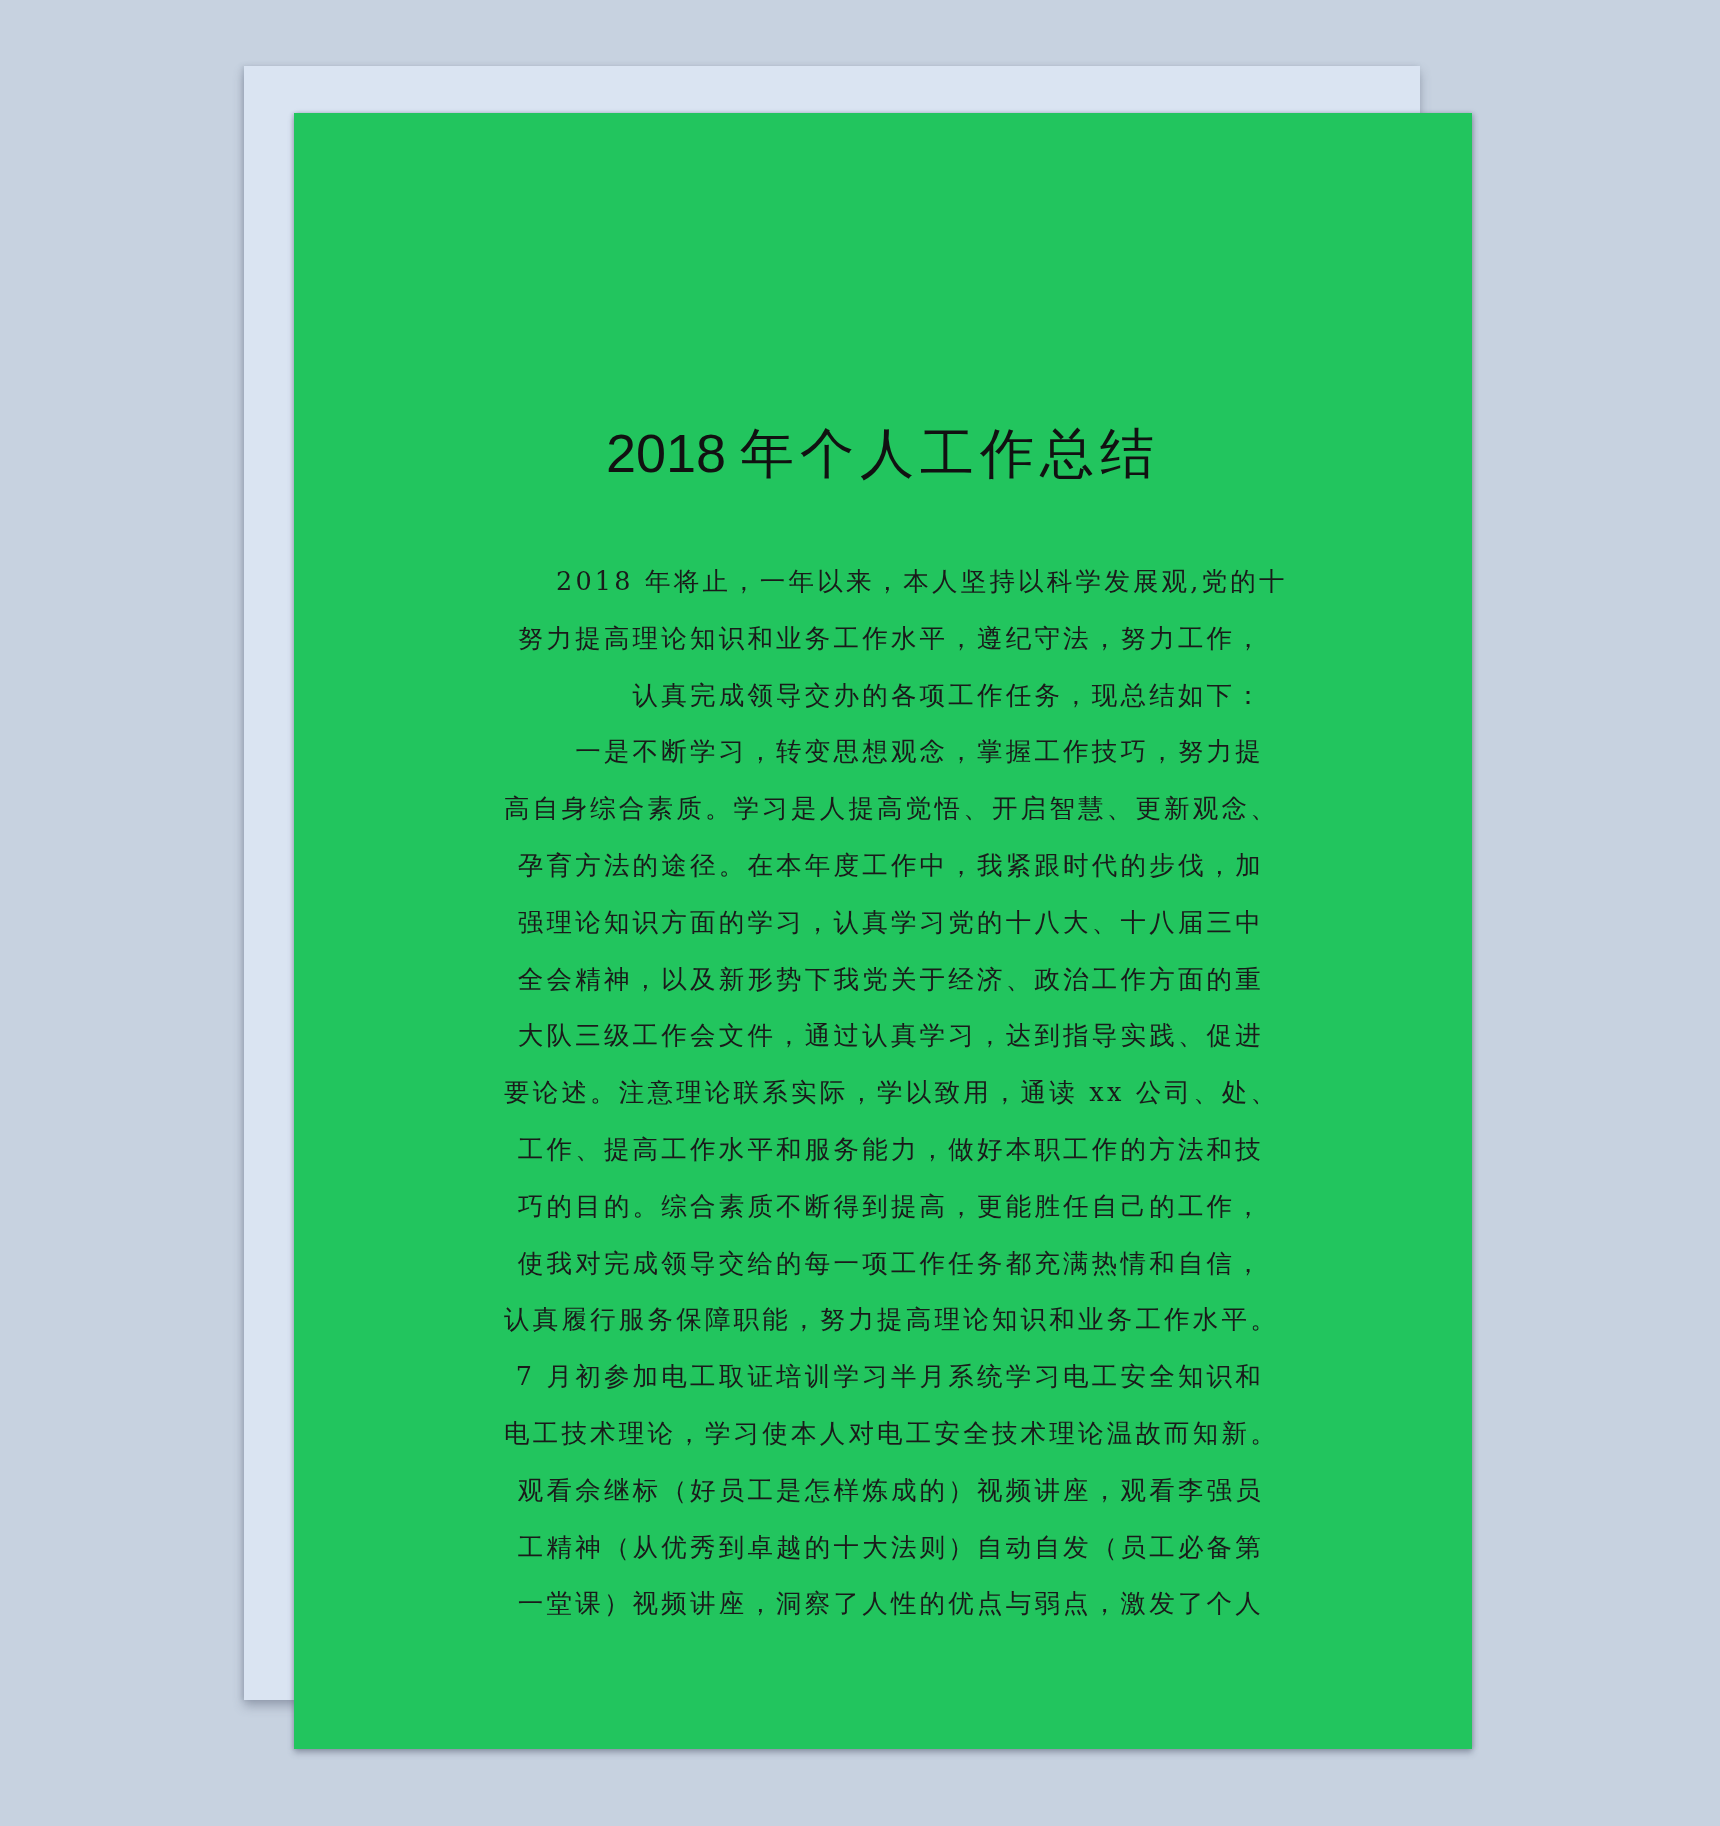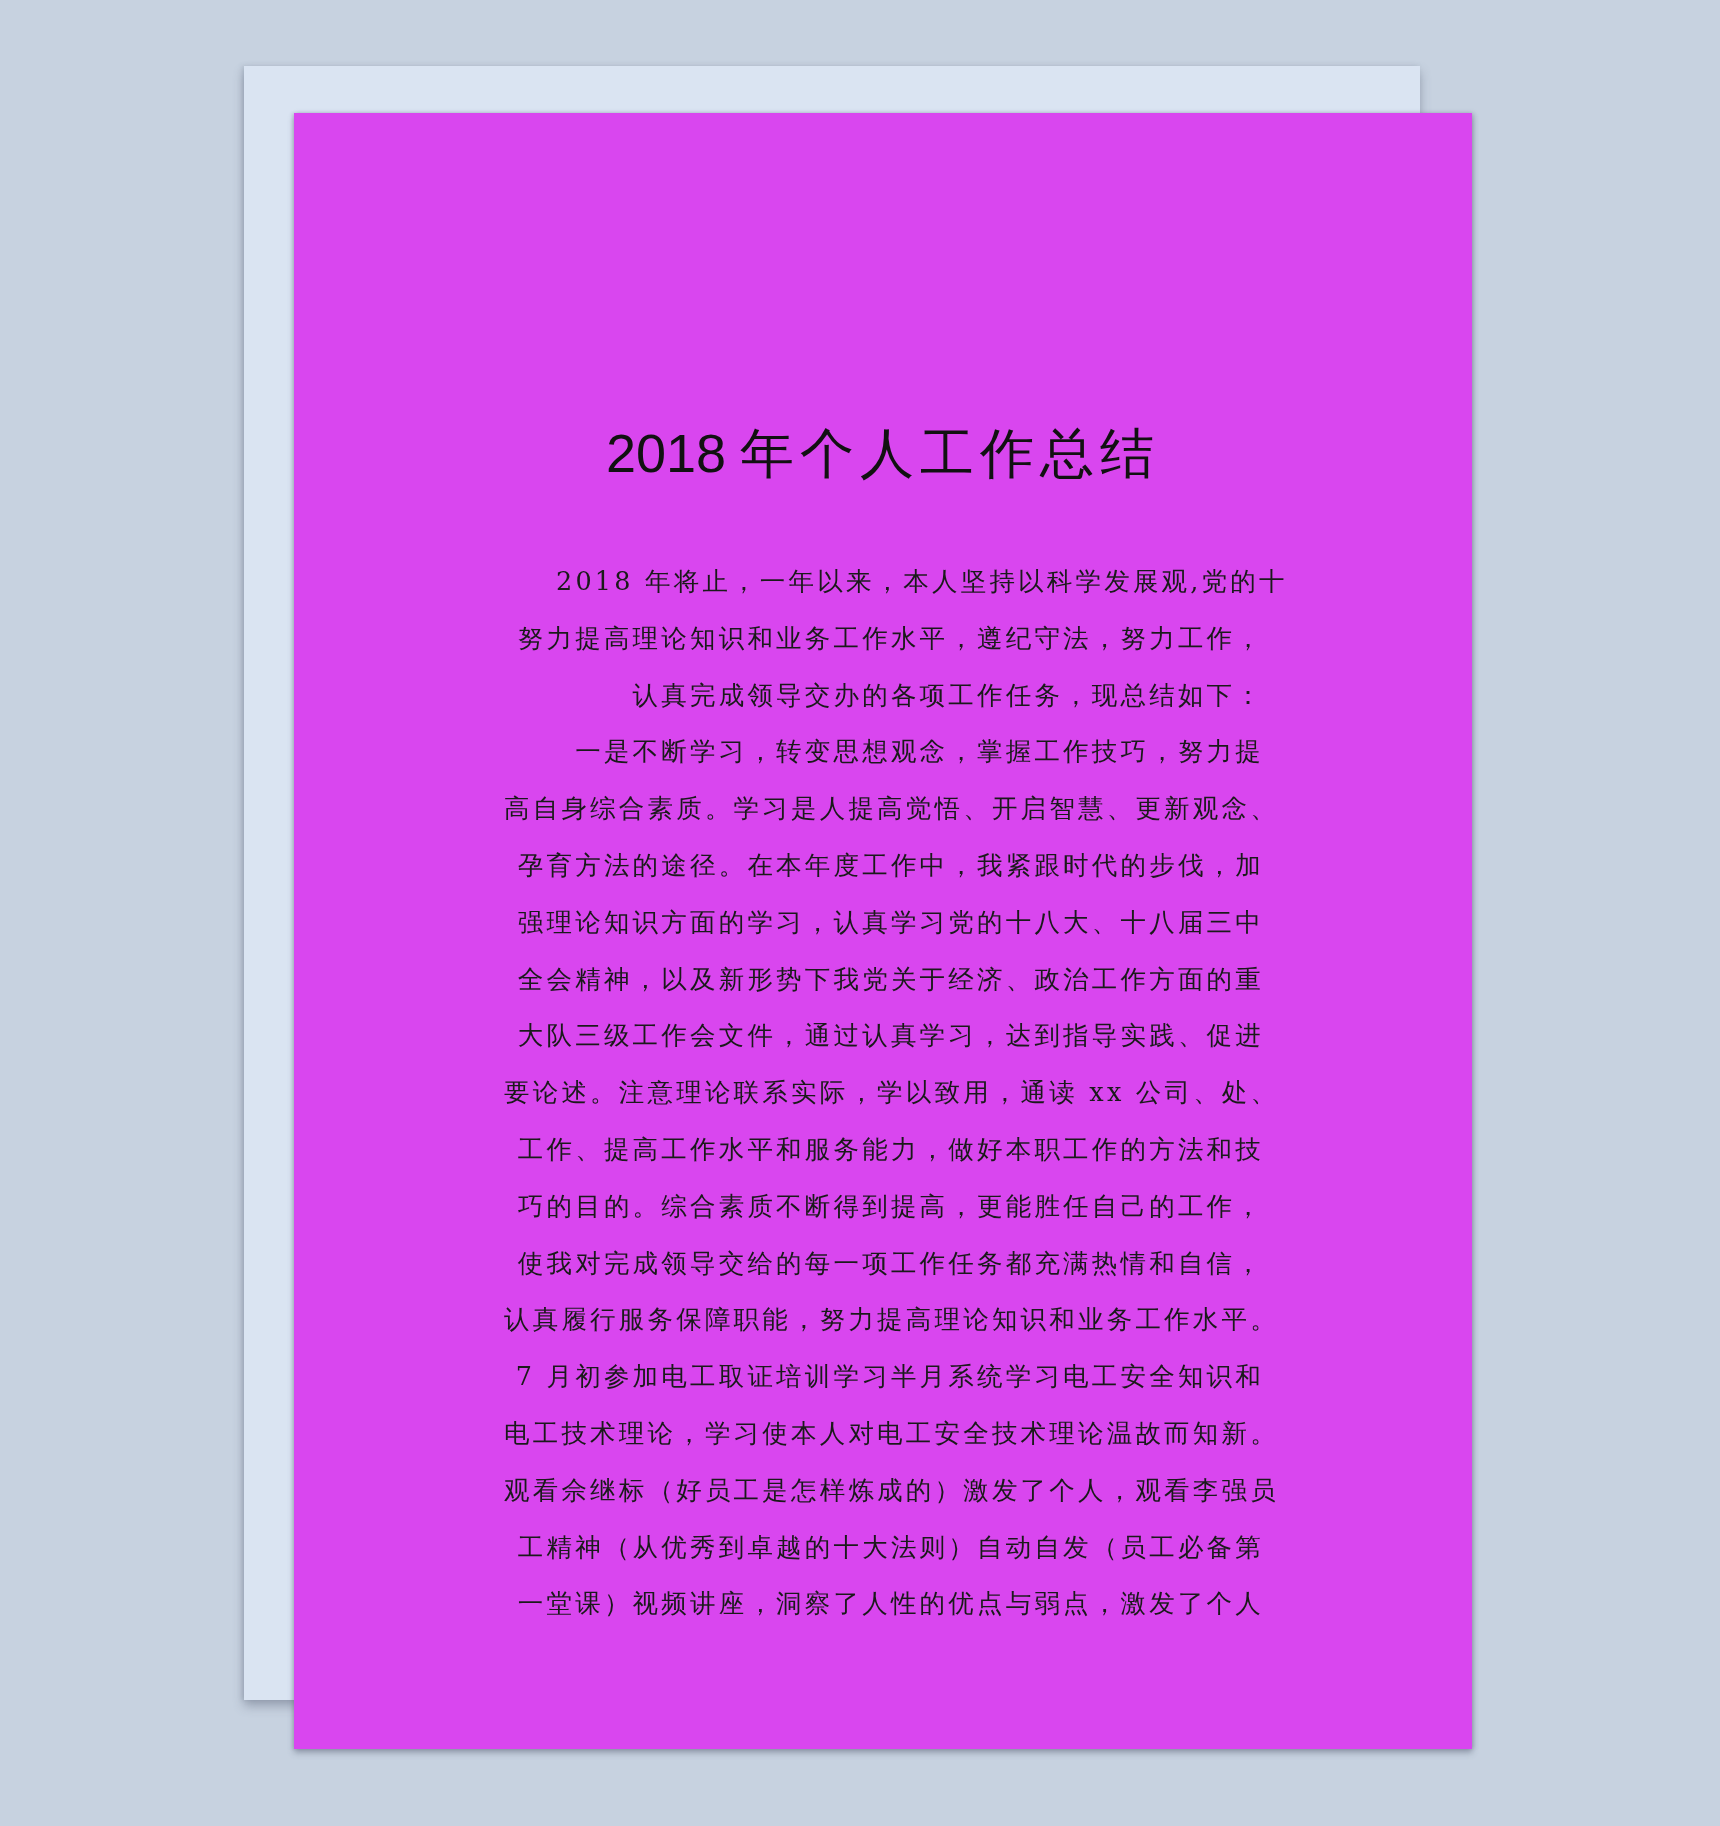--- a/index.html
+++ b/index.html
@@ -22,21 +22,21 @@
       height: 1634px;
       background: #dae4f2;
       box-shadow: 0 6px 10px rgba(90,100,120,0.45), -2px 0 4px rgba(120,130,150,0.25);
     }
     .front-page {
       position: absolute;
       left: 294px;
       top: 113px;
       width: 1178px;
       height: 1636px;
-      background: #d946ef;
+      background: #22c55e;
       box-shadow: 0 4px 6px rgba(90,100,120,0.45), 2px 0 4px rgba(110,120,140,0.35), -2px 0 3px rgba(120,130,150,0.2);
     }
     .doc-title {
       position: absolute;
       left: 0;
       top: 300px;
       width: 1178px;
       text-align: center;
       font-size: 54px;
       line-height: 80px;
@@ -88,17 +88,17 @@
     <span class="line">强理论知识方面的学习，认真学习党的十八大、十八届三中</span>
     <span class="line">全会精神，以及新形势下我党关于经济、政治工作方面的重</span>
     <span class="line">大队三级工作会文件，通过认真学习，达到指导实践、促进</span>
     <span class="line">要论述。注意理论联系实际，学以致用，通读 xx 公司、处、</span>
     <span class="line">工作、提高工作水平和服务能力，做好本职工作的方法和技</span>
     <span class="line">巧的目的。综合素质不断得到提高，更能胜任自己的工作，</span>
     <span class="line">使我对完成领导交给的每一项工作任务都充满热情和自信，</span>
     <span class="line">认真履行服务保障职能，努力提高理论知识和业务工作水平。</span>
     <span class="line">7 月初参加电工取证培训学习半月系统学习电工安全知识和</span>
     <span class="line">电工技术理论，学习使本人对电工安全技术理论温故而知新。</span>
-    <span class="line">观看佘继标（好员工是怎样炼成的）激发了个人，观看李强员</span>
+    <span class="line">观看佘继标（好员工是怎样炼成的）视频讲座，观看李强员</span>
     <span class="line">工精神（从优秀到卓越的十大法则）自动自发（员工必备第</span>
     <span class="line">一堂课）视频讲座，洞察了人性的优点与弱点，激发了个人</span>
   </div>
 </div>
 
 </body></html>

